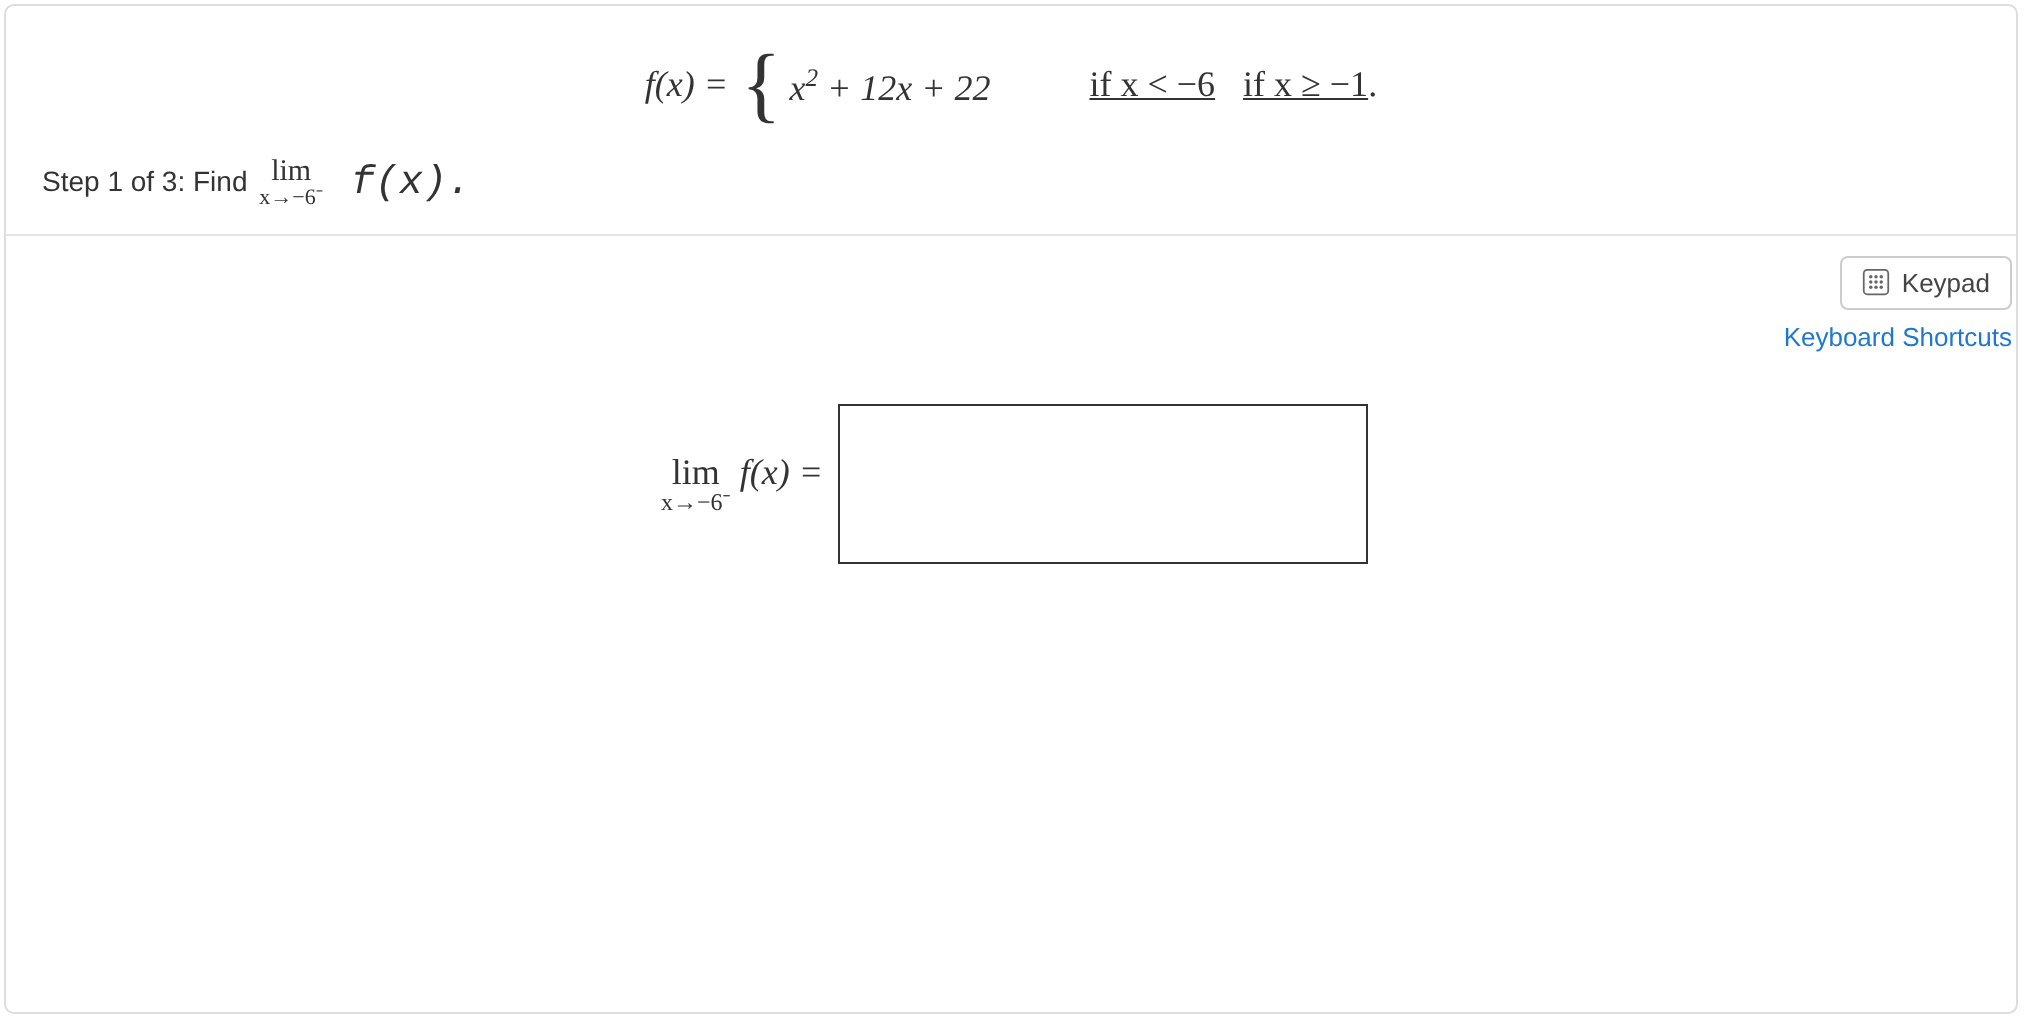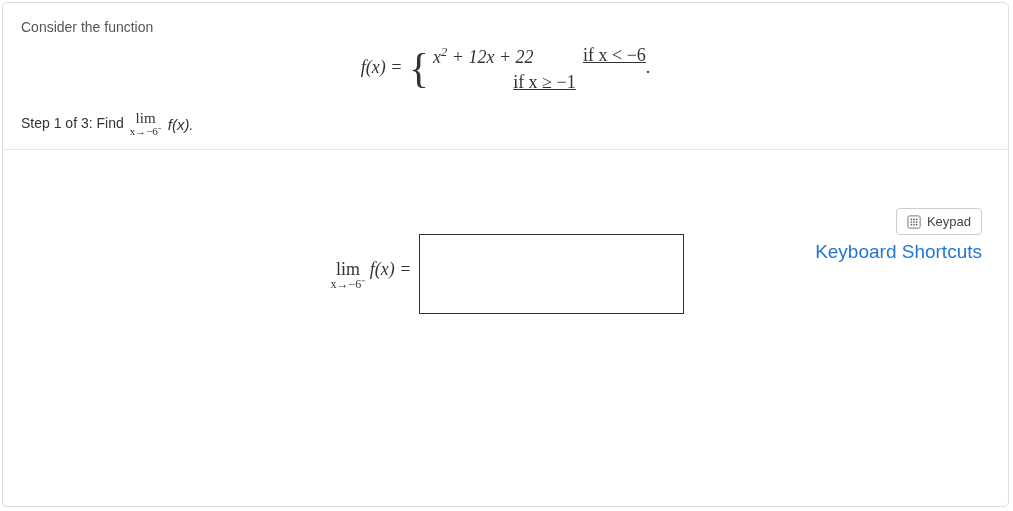--- a/index.html
+++ b/index.html
@@ -41,24 +41,23 @@
       vertical-align: middle;
     }
     .brace {
       font-size: 42px;
       font-family: 'Times New Roman', serif;
       line-height: 0.8;
       margin: 0 4px 0 2px;
     }
     .cases {
       display: inline-flex;
-      flex-direction: column;
+      flex-direction: row;
       text-align: left;
       gap: 4px;
-      align-items: center;
     }
     .case-row { display: flex; }
     .case-expr { min-width: 140px; }
     .case-cond { margin-left: 10px; text-decoration: underline; }
     sup { font-size: 0.7em; vertical-align: super; }
     .step-line {
       margin-top: 8px;
       font-size: 14px;
       color: #333;
     }
@@ -67,53 +66,52 @@
       font-family: 'Times New Roman', serif;
       display: inline-flex;
       flex-direction: column;
       align-items: center;
       vertical-align: middle;
       line-height: 1;
       margin: 0 2px;
     }
     .lim-inline .top { font-size: 15px; }
     .lim-inline .bot { font-size: 11px; }
-    .lim-after { font-family: Liberation Sans, sans-serif; font-style: italic; font-size: 15px; vertical-align: middle; }
+    .lim-after { font-family: Liberation Mono, monospace; font-style: italic; font-size: 20px; vertical-align: middle; }
     .divider { border-top: 1px solid #e5e5e5; }
     .section-bottom {
       position: relative;
       padding: 14px 14px 14px 18px;
       height: 320px;
     }
     .tools {
       position: absolute;
       top: 10px;
-      right: 26px;
+      right: 2px;
       text-align: right;
-      margin-top: 48px;
     }
     .keypad-btn {
       display: inline-flex;
       align-items: center;
       gap: 6px;
       border: 1px solid #ccc;
       border-radius: 4px;
       padding: 5px 10px;
       font-size: 13px;
       color: #444;
       background: #fff;
       cursor: pointer;
     }
     .keypad-icon {
       display: inline-block;
       width: 14px; height: 14px;
     }
     .kbd-shortcuts {
       color: #1f77d0;
-      font-size: 19px;
+      font-size: 13px;
       margin-top: 6px;
       cursor: pointer;
       padding-left: 20px;
     }
     .answer-row {
       display: flex;
       align-items: center;
       justify-content: center;
       width: 100%;
       margin-top: 70px;
@@ -139,21 +137,20 @@
       font-size: 16px;
       border: 1px solid #333;
       outline: none;
     }
   </style>
 </head>
 <body>
 
 <div class="card">
   <div class="section-top">
-    <div class="prompt-text">Consider the function</div>
 
     <div class="math-display">
       <span class="fx">f(x) = </span>
       <span class="brace-wrap">
         <span class="brace">{</span>
         <span class="cases">
           <span class="case-row">
             <span class="case-expr fx">x<sup>2</sup> + 12x + 22</span>
             <span class="case-cond">if x &lt; −6</span>
           </span>

